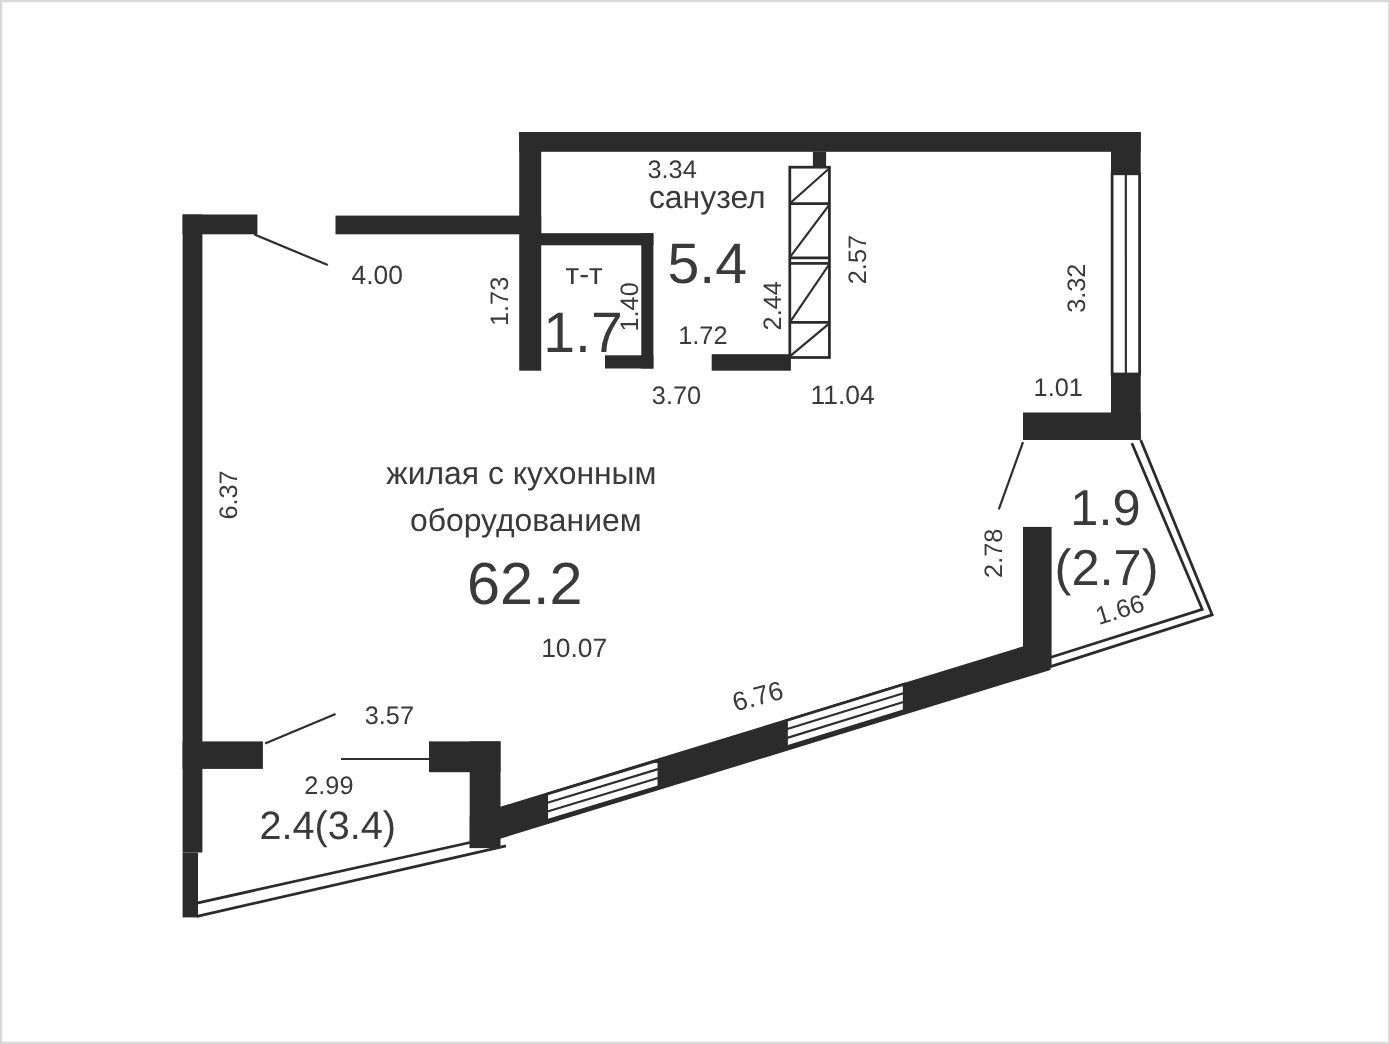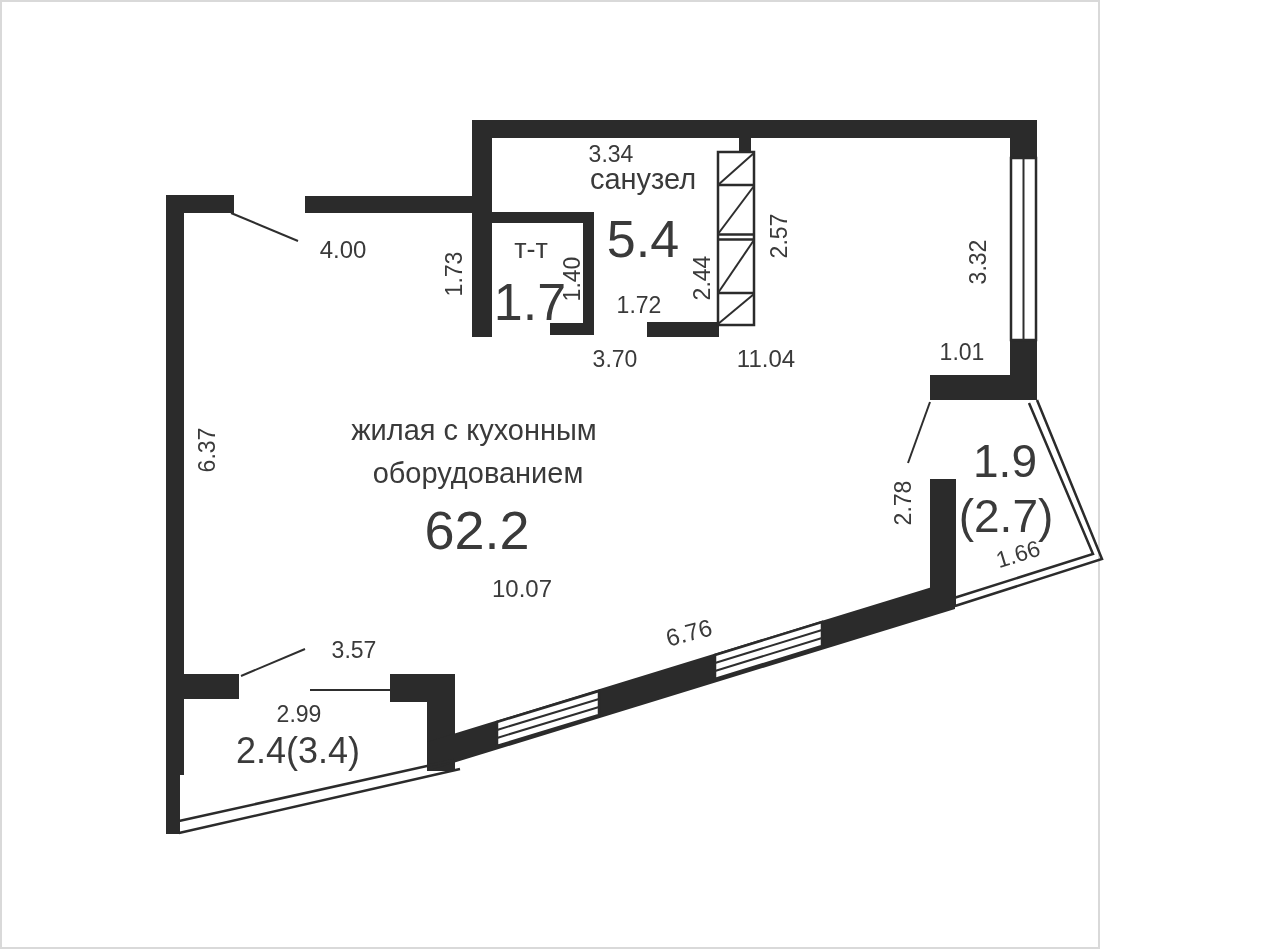--- a/index.html
+++ b/index.html
@@ -1,20 +1,20 @@
 <!DOCTYPE html>
 <html style="--wall: #2b2b2b; --line: #2e2e2e; --text: #3a3a3a; --border: #d9d9d9; --bg: #ffffff;"><head>
 <meta charset="utf-8">
 <style>
   :root{
     --wall:#2b2b2b; --line:#2e2e2e; --text:#3a3a3a; --border:#d9d9d9; --bg:#ffffff;
   }
   html,body{margin:0;padding:0;background:#fff;}
   .page{
-    position:relative; width:1100px; height:949px; box-sizing:border-box;
+    position:relative; width:1264px; height:949px; box-sizing:border-box;
     background:var(--bg); border:2px solid var(--border);
   }
   svg{display:block;}
   .wall{fill:var(--wall);stroke:none;}
   .white{fill:#ffffff;stroke:var(--wall);stroke-width:2.5;}
   .ln{stroke:var(--wall);stroke-width:2.5;fill:none;}
   .thin{stroke:var(--line);stroke-width:2;fill:none;}
   text{
     font-family:"Liberation Sans","DejaVu Sans",sans-serif;
     fill:var(--text);

